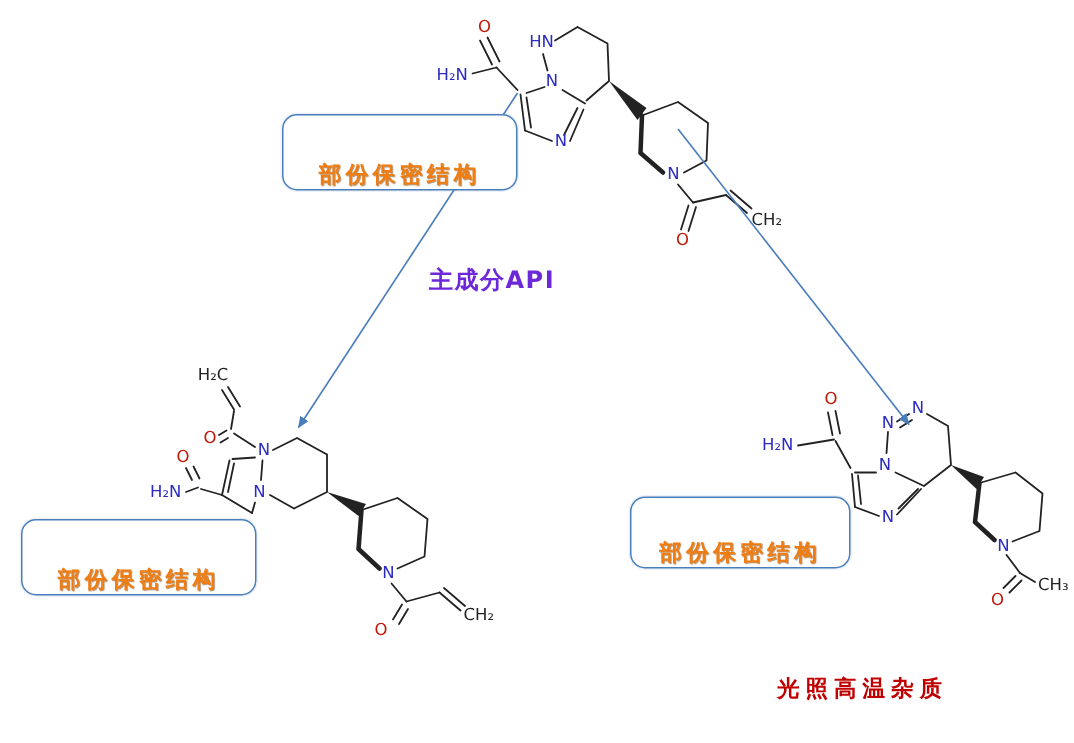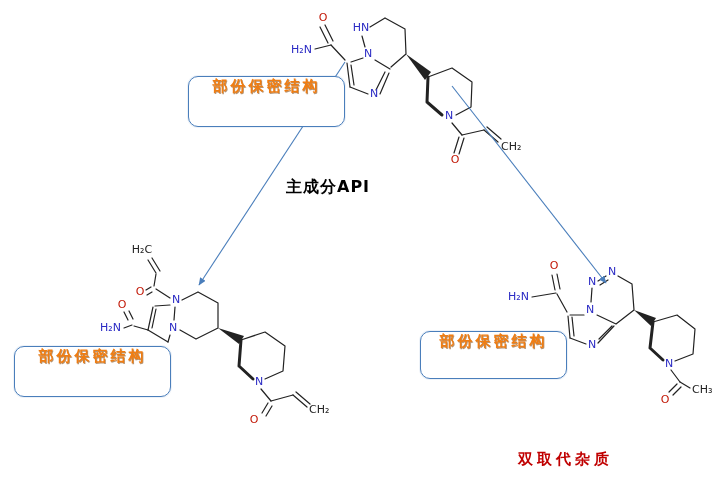--- a/index.html
+++ b/index.html
@@ -12,29 +12,29 @@
   .struct { position:absolute; }
   .bond { stroke:#222222; stroke-width:1.2; fill:none; stroke-linecap:round; }
   .bold-bond { stroke-width:3; }
   .atom { font-size:11px; font-family:"DejaVu Sans","Liberation Sans",sans-serif; }
   .atom.n { fill:#2b2bc4; }
   .atom.o { fill:#c21807; }
   .atom.c { fill:#222222; }
   #arrows { position:absolute; left:0; top:0; z-index:2; pointer-events:none; }
   .callout {
     position:absolute; background:#ffffff; border:1.6px solid #4a7ebb;
-    border-radius:10px; display:flex; align-items:flex-start; justify-content:center;
+    border-radius:10px; display:flex; align-items:flex-end; justify-content:center;
     z-index:3; box-shadow:0 0 0 1px rgba(74,126,187,0.10);
   }
   .callout span {
     color:#f07d12; font-weight:bold; font-size:15px; letter-spacing:3px;
     text-shadow:0.7px 0.9px 0.6px rgba(120,60,0,0.55);
   }
   .red-label { position:absolute; font-weight:bold; z-index:3; white-space:nowrap; }
-  .red-label.api { color:#000000; font-size:16px; letter-spacing:1px; }
+  .red-label.api { color:#6d28d9; font-size:16px; letter-spacing:1px; }
   .red-label.imp { color:#c00000; font-size:15px; letter-spacing:4px; }
 </style>
 </head>
 <body>
 
 <div class="canvas">
 
   <svg class="struct" style="left:275px;top:5px" width="280" height="180" viewBox="0 0 280 180">
     <g>
 
@@ -165,15 +165,15 @@
     <span>部份保密结构</span>
   </div>
 
   <div class="callout" style="left:420px;top:331px;width:147px;height:48px">
     <span>部份保密结构</span>
   </div>
 
   <div class="red-label api" style="left:286px;top:177px">主成分API</div>
 
 
-  <div class="red-label imp" style="left:518px;top:450px">双取代杂质</div>
+  <div class="red-label imp" style="left:518px;top:450px">光照高温杂质</div>
 
 </div>
 
 </body></html>

